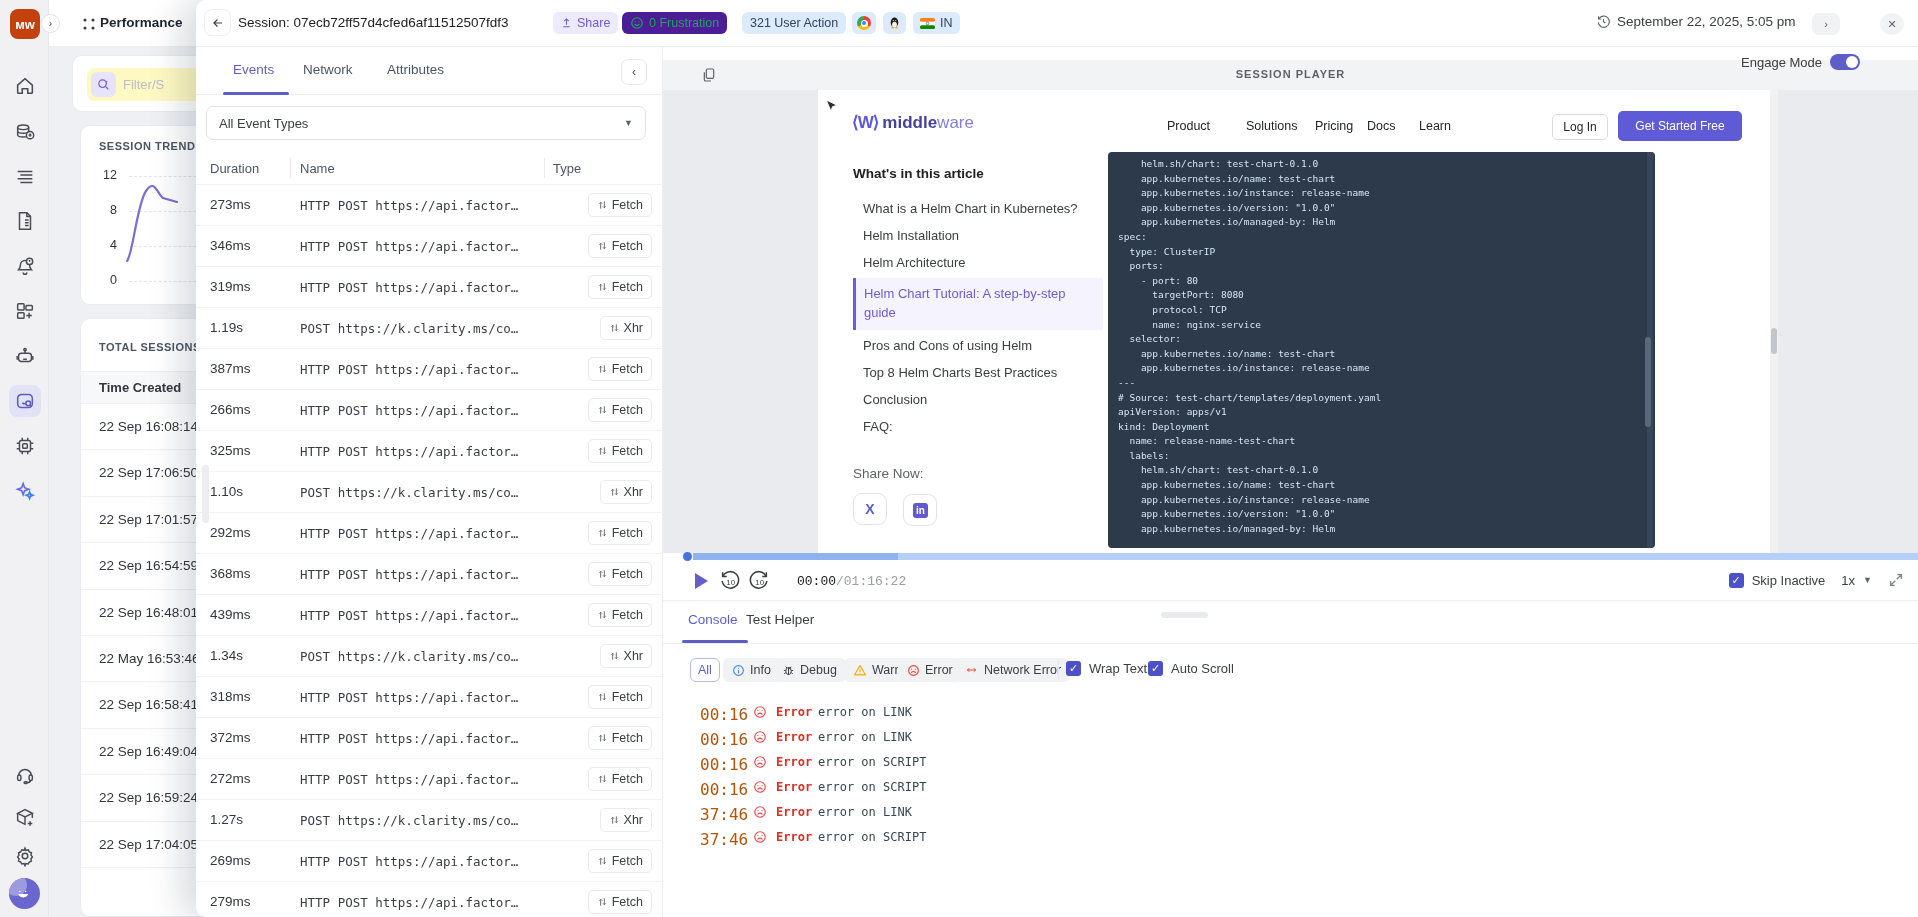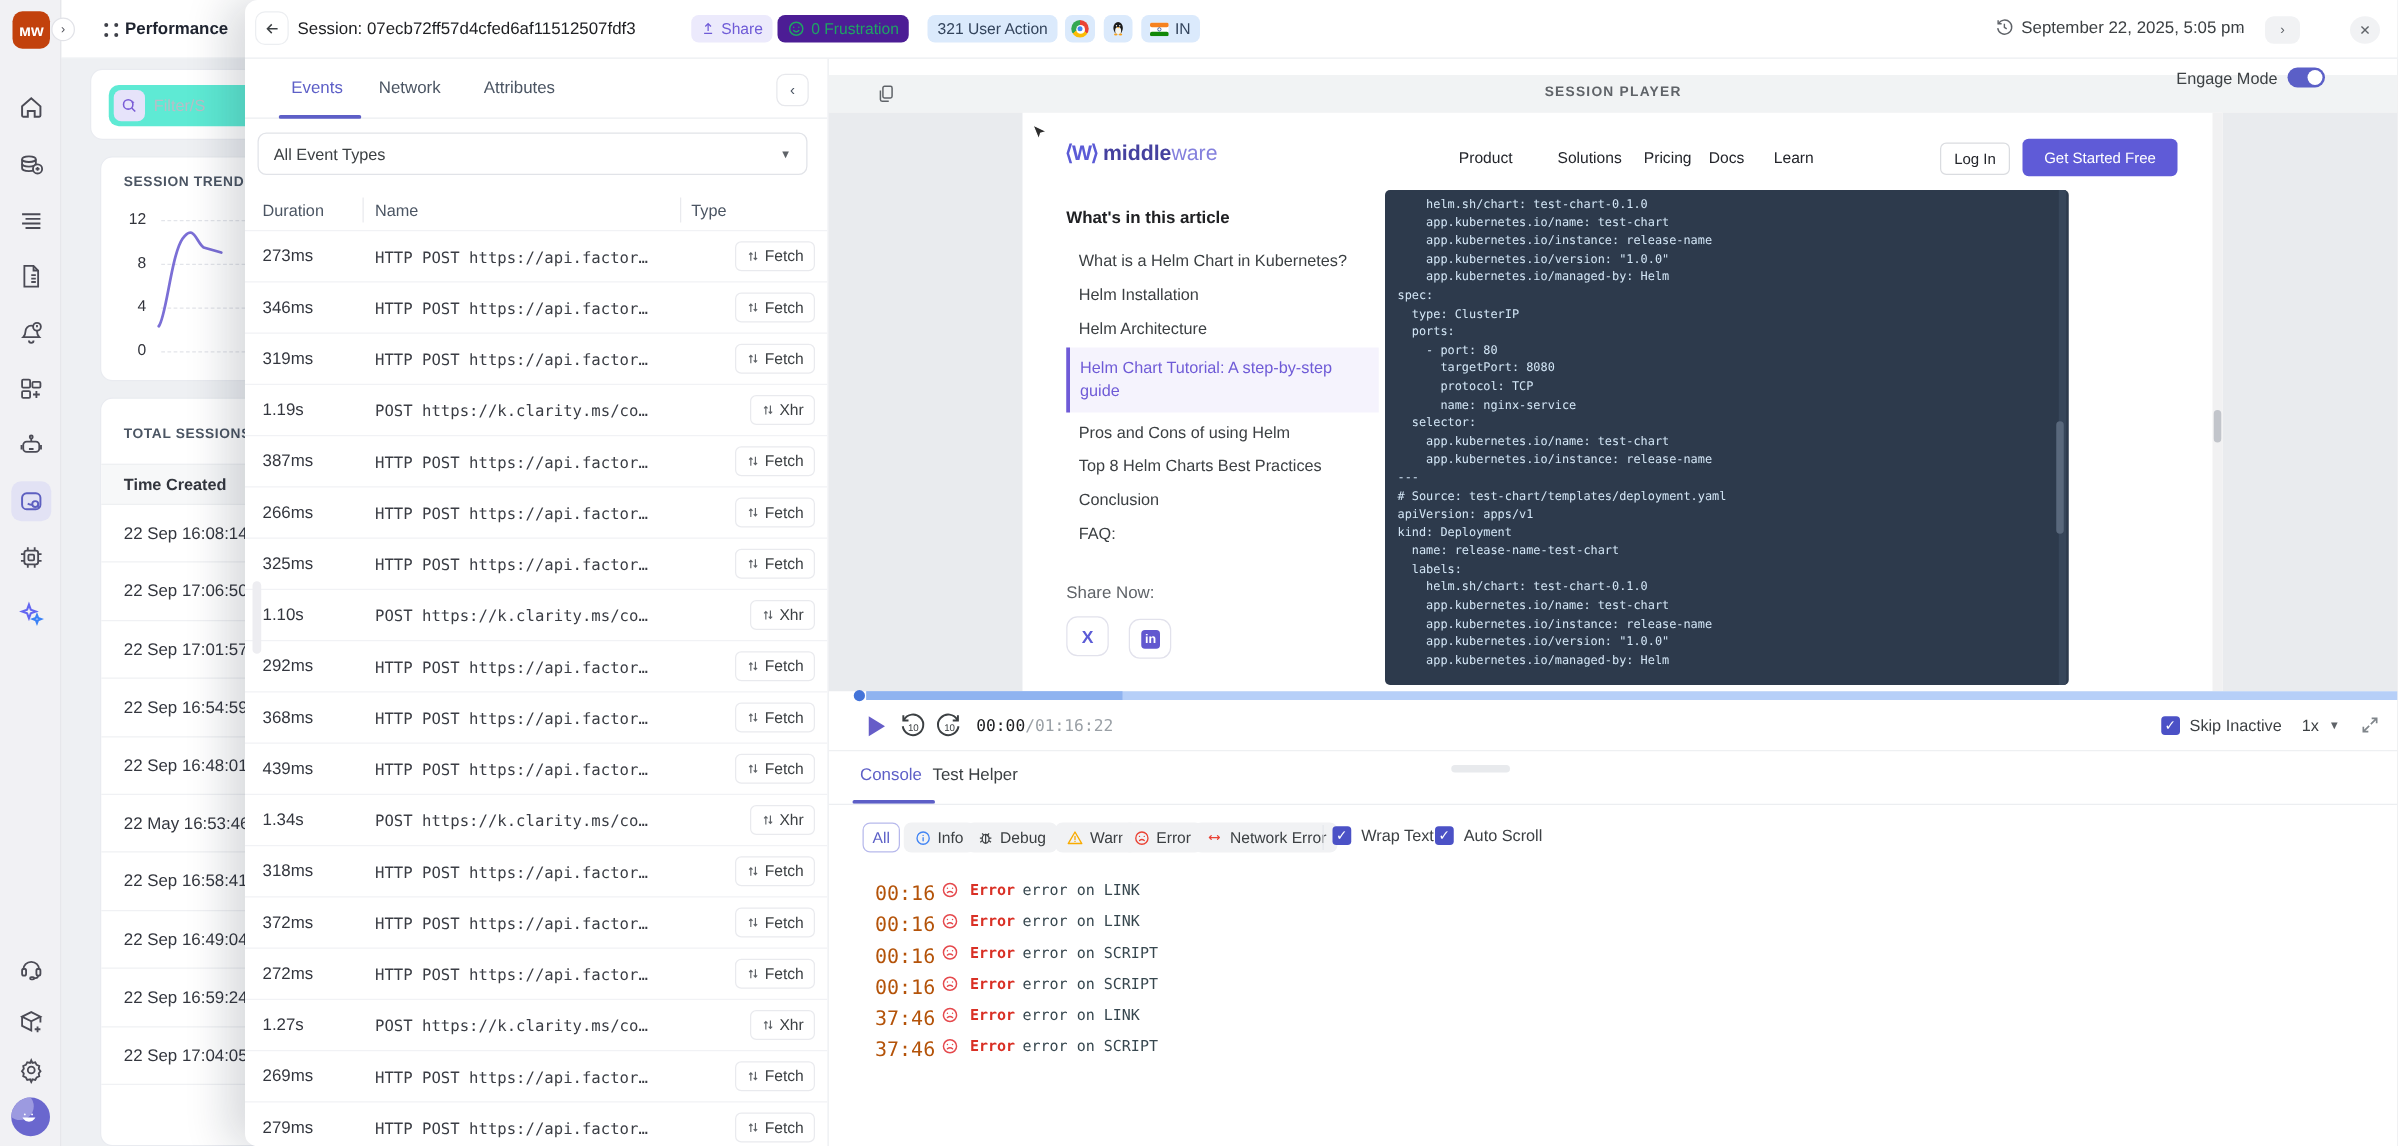--- a/index.html
+++ b/index.html
@@ -15,21 +15,21 @@
   .side-ic svg { width:22px; height:22px; display:block; }
   .side-ic.sel { left:9px; width:32px; height:32px; background:#e2e2f4; border-radius:8px; padding:5px; color:#5d5fc0; }
   .logo-sq { left:10px; top:9px; width:30px; height:30px; background:#c2410c; border-radius:8px; color:#fff; display:flex; align-items:center; justify-content:center; font-weight:bold; font-size:13px; }
   .expand-btn { left:41px; top:14px; width:19px; height:19px; background:#fff; border:1px solid #e2e3e8; border-radius:50%; font-size:10px; color:#51525a; display:flex; align-items:center; justify-content:center; z-index:2;}
   .topbar { left:49px; top:0; width:1869px; height:47px; background:#fff; border-bottom:1px solid #eceef1; }
   .apps-ic { left:33px; top:16px; width:14px; height:14px; color:#3f4149; }
   .app-title { left:48px; top:15px; font-size:13.5px; font-weight:700; color:#1f2430; }
 
   .card { background:#fff; border:1px solid #e9ebf0; border-radius:10px; }
   .filter-card { left:72px; top:55px; width:150px; height:57px; }
-  .filter-inner { position:absolute; left:14px; top:12px; right:-10px; height:33px; background:#5eead4; border-radius:8px; }
+  .filter-inner { position:absolute; left:14px; top:12px; right:-10px; height:33px; background:#fef9c3; border-radius:8px; }
   .filter-ic { position:absolute; left:4px; top:4px; width:25px; height:25px; background:#e6e3fa; border-radius:6px; color:#7a5cd6; display:flex;align-items:center;justify-content:center;}
   .filter-input { position:absolute; left:36px; top:0; width:100px; height:33px; border:none; background:transparent; outline:none; font-size:13px; color:#454b54; }
   .filter-input::placeholder{ color:#b9bdc6; }
   .trend-card { left:80px; top:125px; width:142px; height:180px; border-radius:10px 0 0 10px; }
   .panel-label { font-size:11px; font-weight:700; letter-spacing:.5px; color:#4b5563; }
   .ytick { position:absolute; right:104px; width:30px; text-align:right; font-size:12.5px; color:#32343c; }
   .gridline { position:absolute; left:48px; right:0; border-top:1px dashed #e3e5ea; }
   .sessions-card { left:80px; top:318px; width:142px; height:599px; border-radius:10px 0 0 10px; }
   .sess-head { position:absolute; left:0; top:52px; right:0; height:33px; background:#f7f8f9; border-top:1px solid #eef0f2; border-bottom:1px solid #eef0f2; }
   .sess-row { height:46.4px; border-bottom:1px solid #f0f1f4; position:relative; }
@@ -94,21 +94,21 @@
   .code-thumb { position:absolute; right:2px; top:185px; width:6px; height:90px; background:#59687c; border-radius:3px; }
   .site-scroll { position:absolute; right:0; top:0; width:8px; height:463px; background:#f1f1f2; }
   .site-thumb { position:absolute; right:1px; top:238px; width:6px; height:26px; background:#c2c5cb; border-radius:3px; }
   .timeline { position:absolute; left:0; top:506px; width:100%; height:8px; }
   .tl-track { position:absolute; left:30px; right:0; top:0; height:7px; background:#b6cff8; }
   .tl-seg { position:absolute; left:30px; width:205px; top:0; height:7px; background:#8fb3f0; }
   .tl-handle { position:absolute; left:20px; top:-1px; width:9px; height:9px; border-radius:50%; background:#4474d9; }
   .controls { position:absolute; left:0; top:518px; width:100%; height:34px; }
   .play-btn { position:absolute; left:32px; top:8px; width:0; height:0; border-left:13px solid #665dc8; border-top:8px solid transparent; border-bottom:8px solid transparent; }
   .skip { position:absolute; top:5px; width:22px; height:22px; color:#3c4043; }
-  .time-disp { position:absolute; left:118px; top:9px; font-size:13px; }
+  .time-disp { position:absolute; left:134px; top:9px; font-size:13px;font-family:Liberation Mono, monospace; }
   .time-cur { color:#202124; } .time-tot { color:#9aa0a6; }
   .ctrl-right { position:absolute; right:0; top:7px; display:flex; align-items:center; gap:8px; }
   .cbx { width:15px; height:15px; background:#4b51c6; border-radius:3px; color:#fff; font-size:11px; display:flex; align-items:center; justify-content:center; }
   .speed { font-size:13px; color:#3c4043; }
   .chev { font-size:9px; color:#5f6368; }
   .expand-ic { width:16px; height:16px; color:#80868b; margin:0 14px 0 8px; }
 
   
   .console-divider { position:absolute; left:0; top:553px; width:100%; border-top:1px solid #eef0f2; }
   .c-tab { position:absolute; top:565px; font-size:13.5px; color:#3c4043; }

